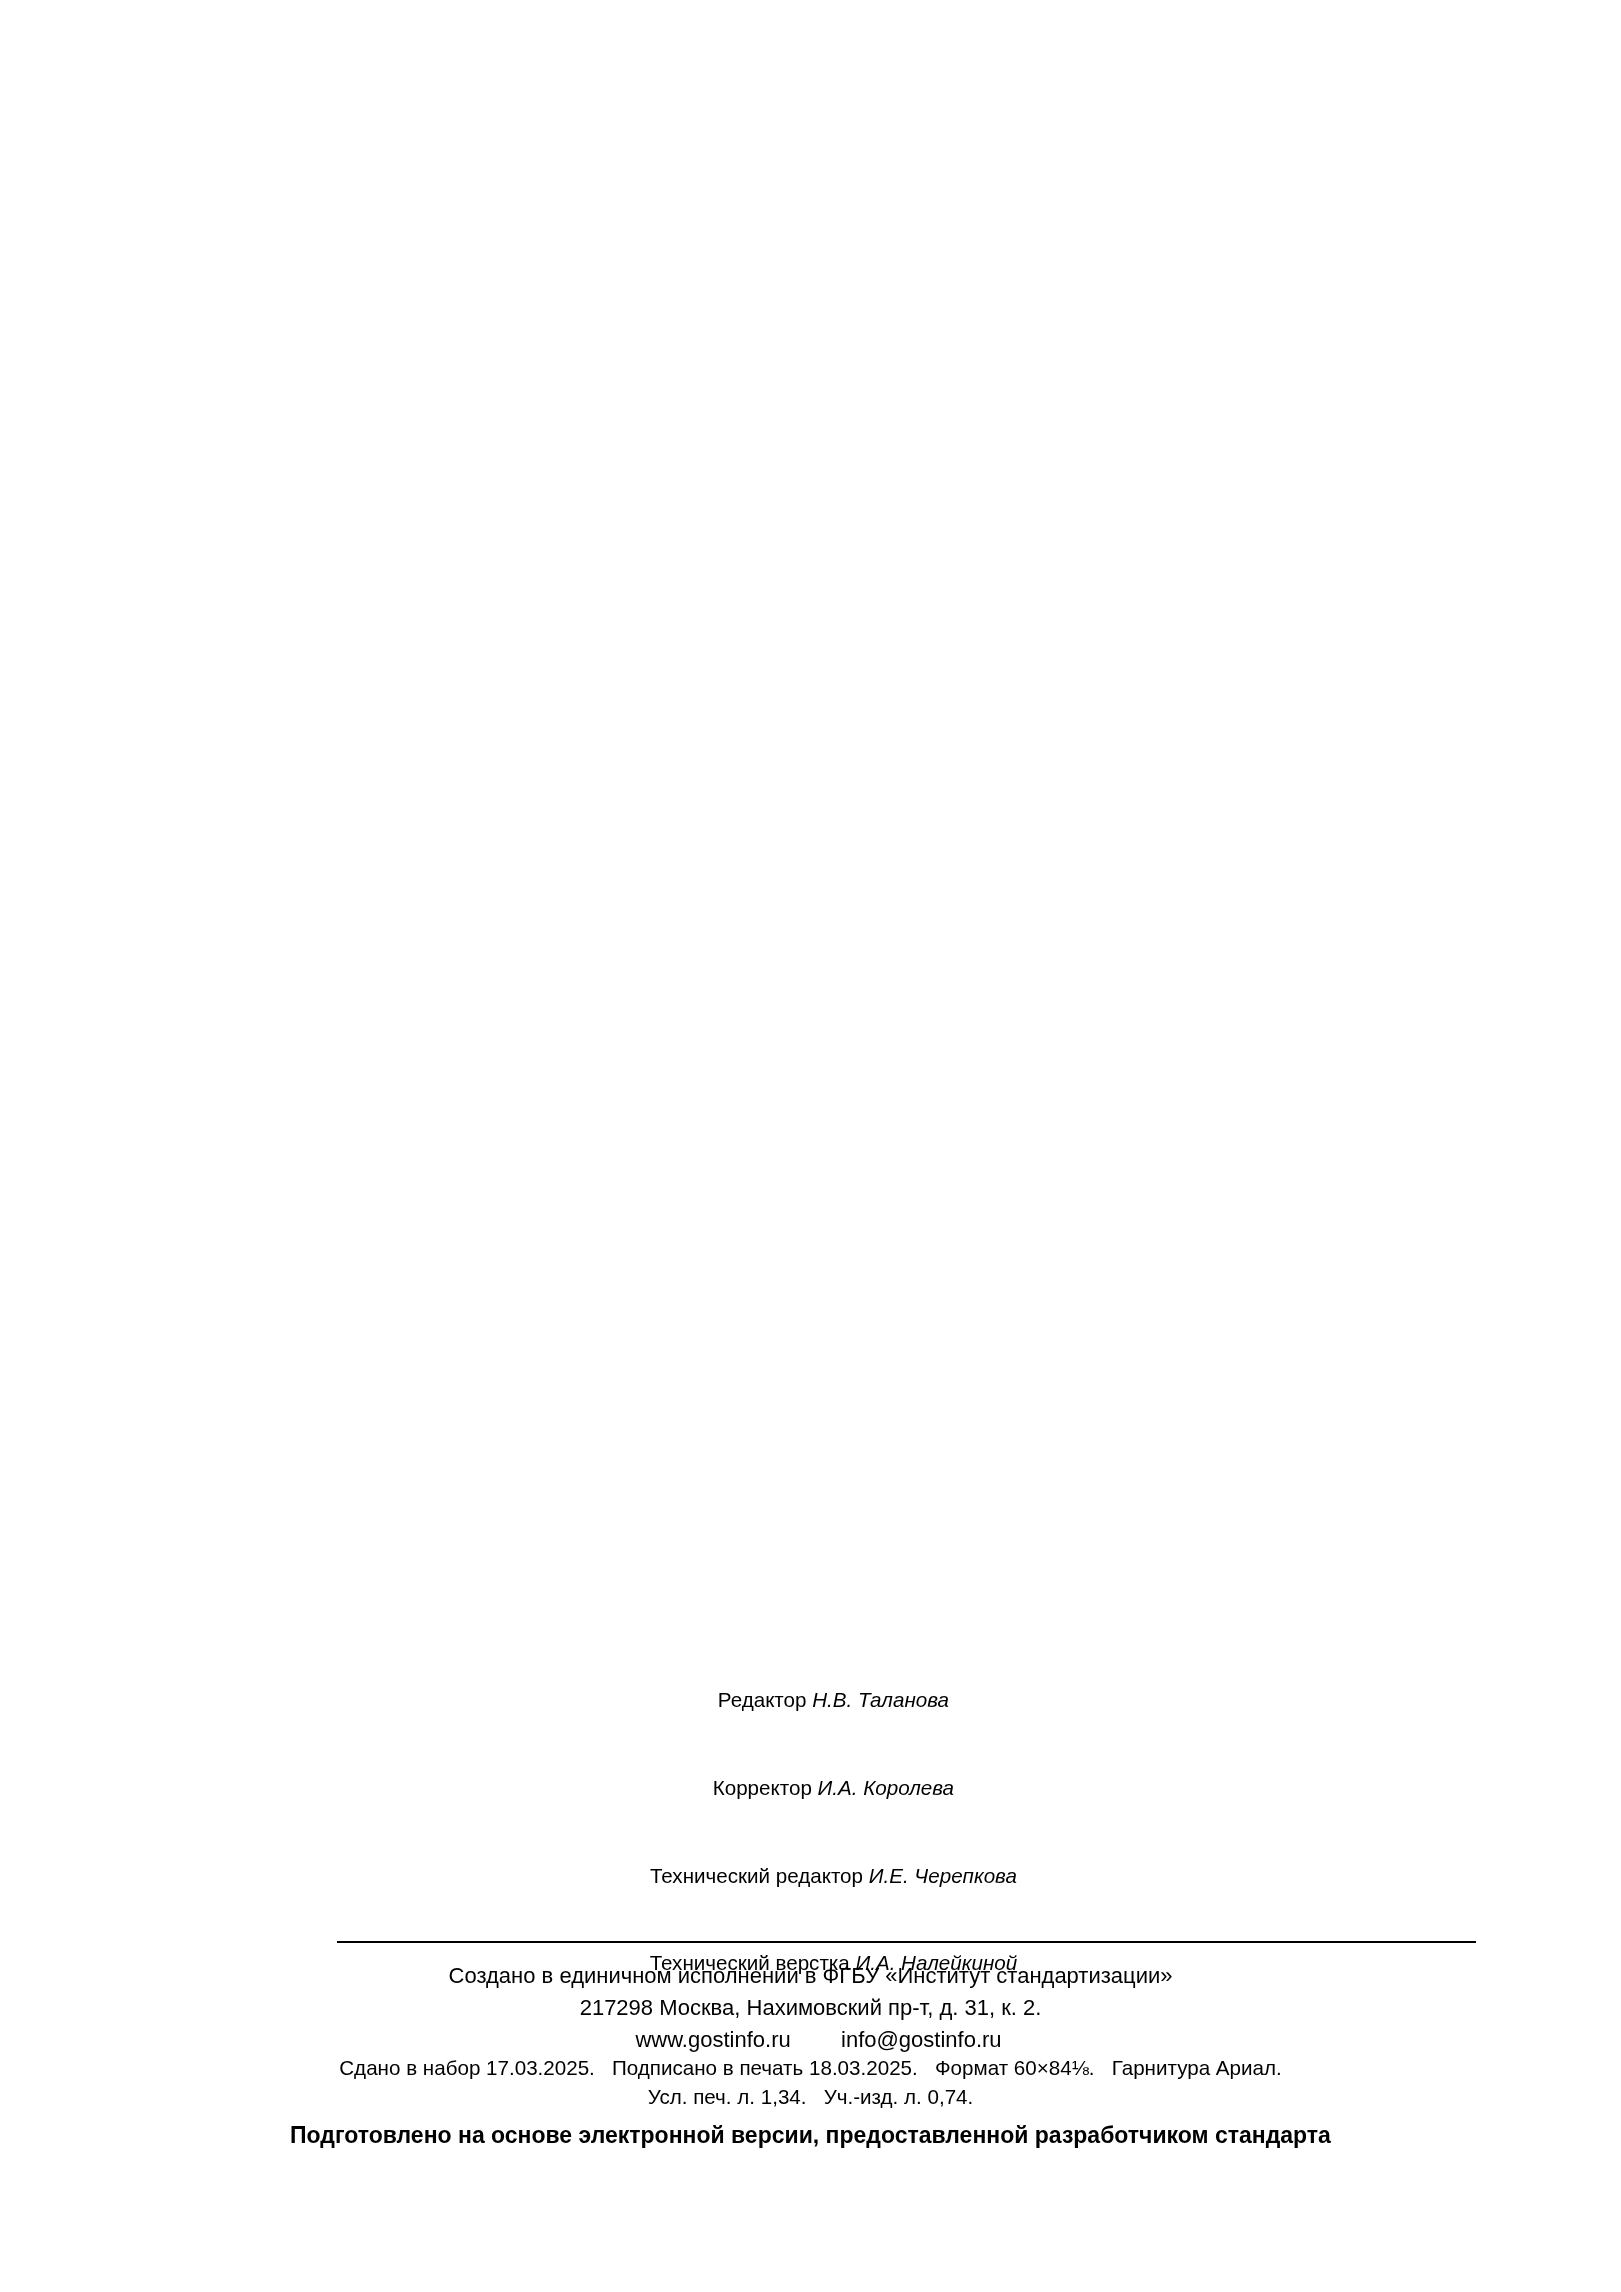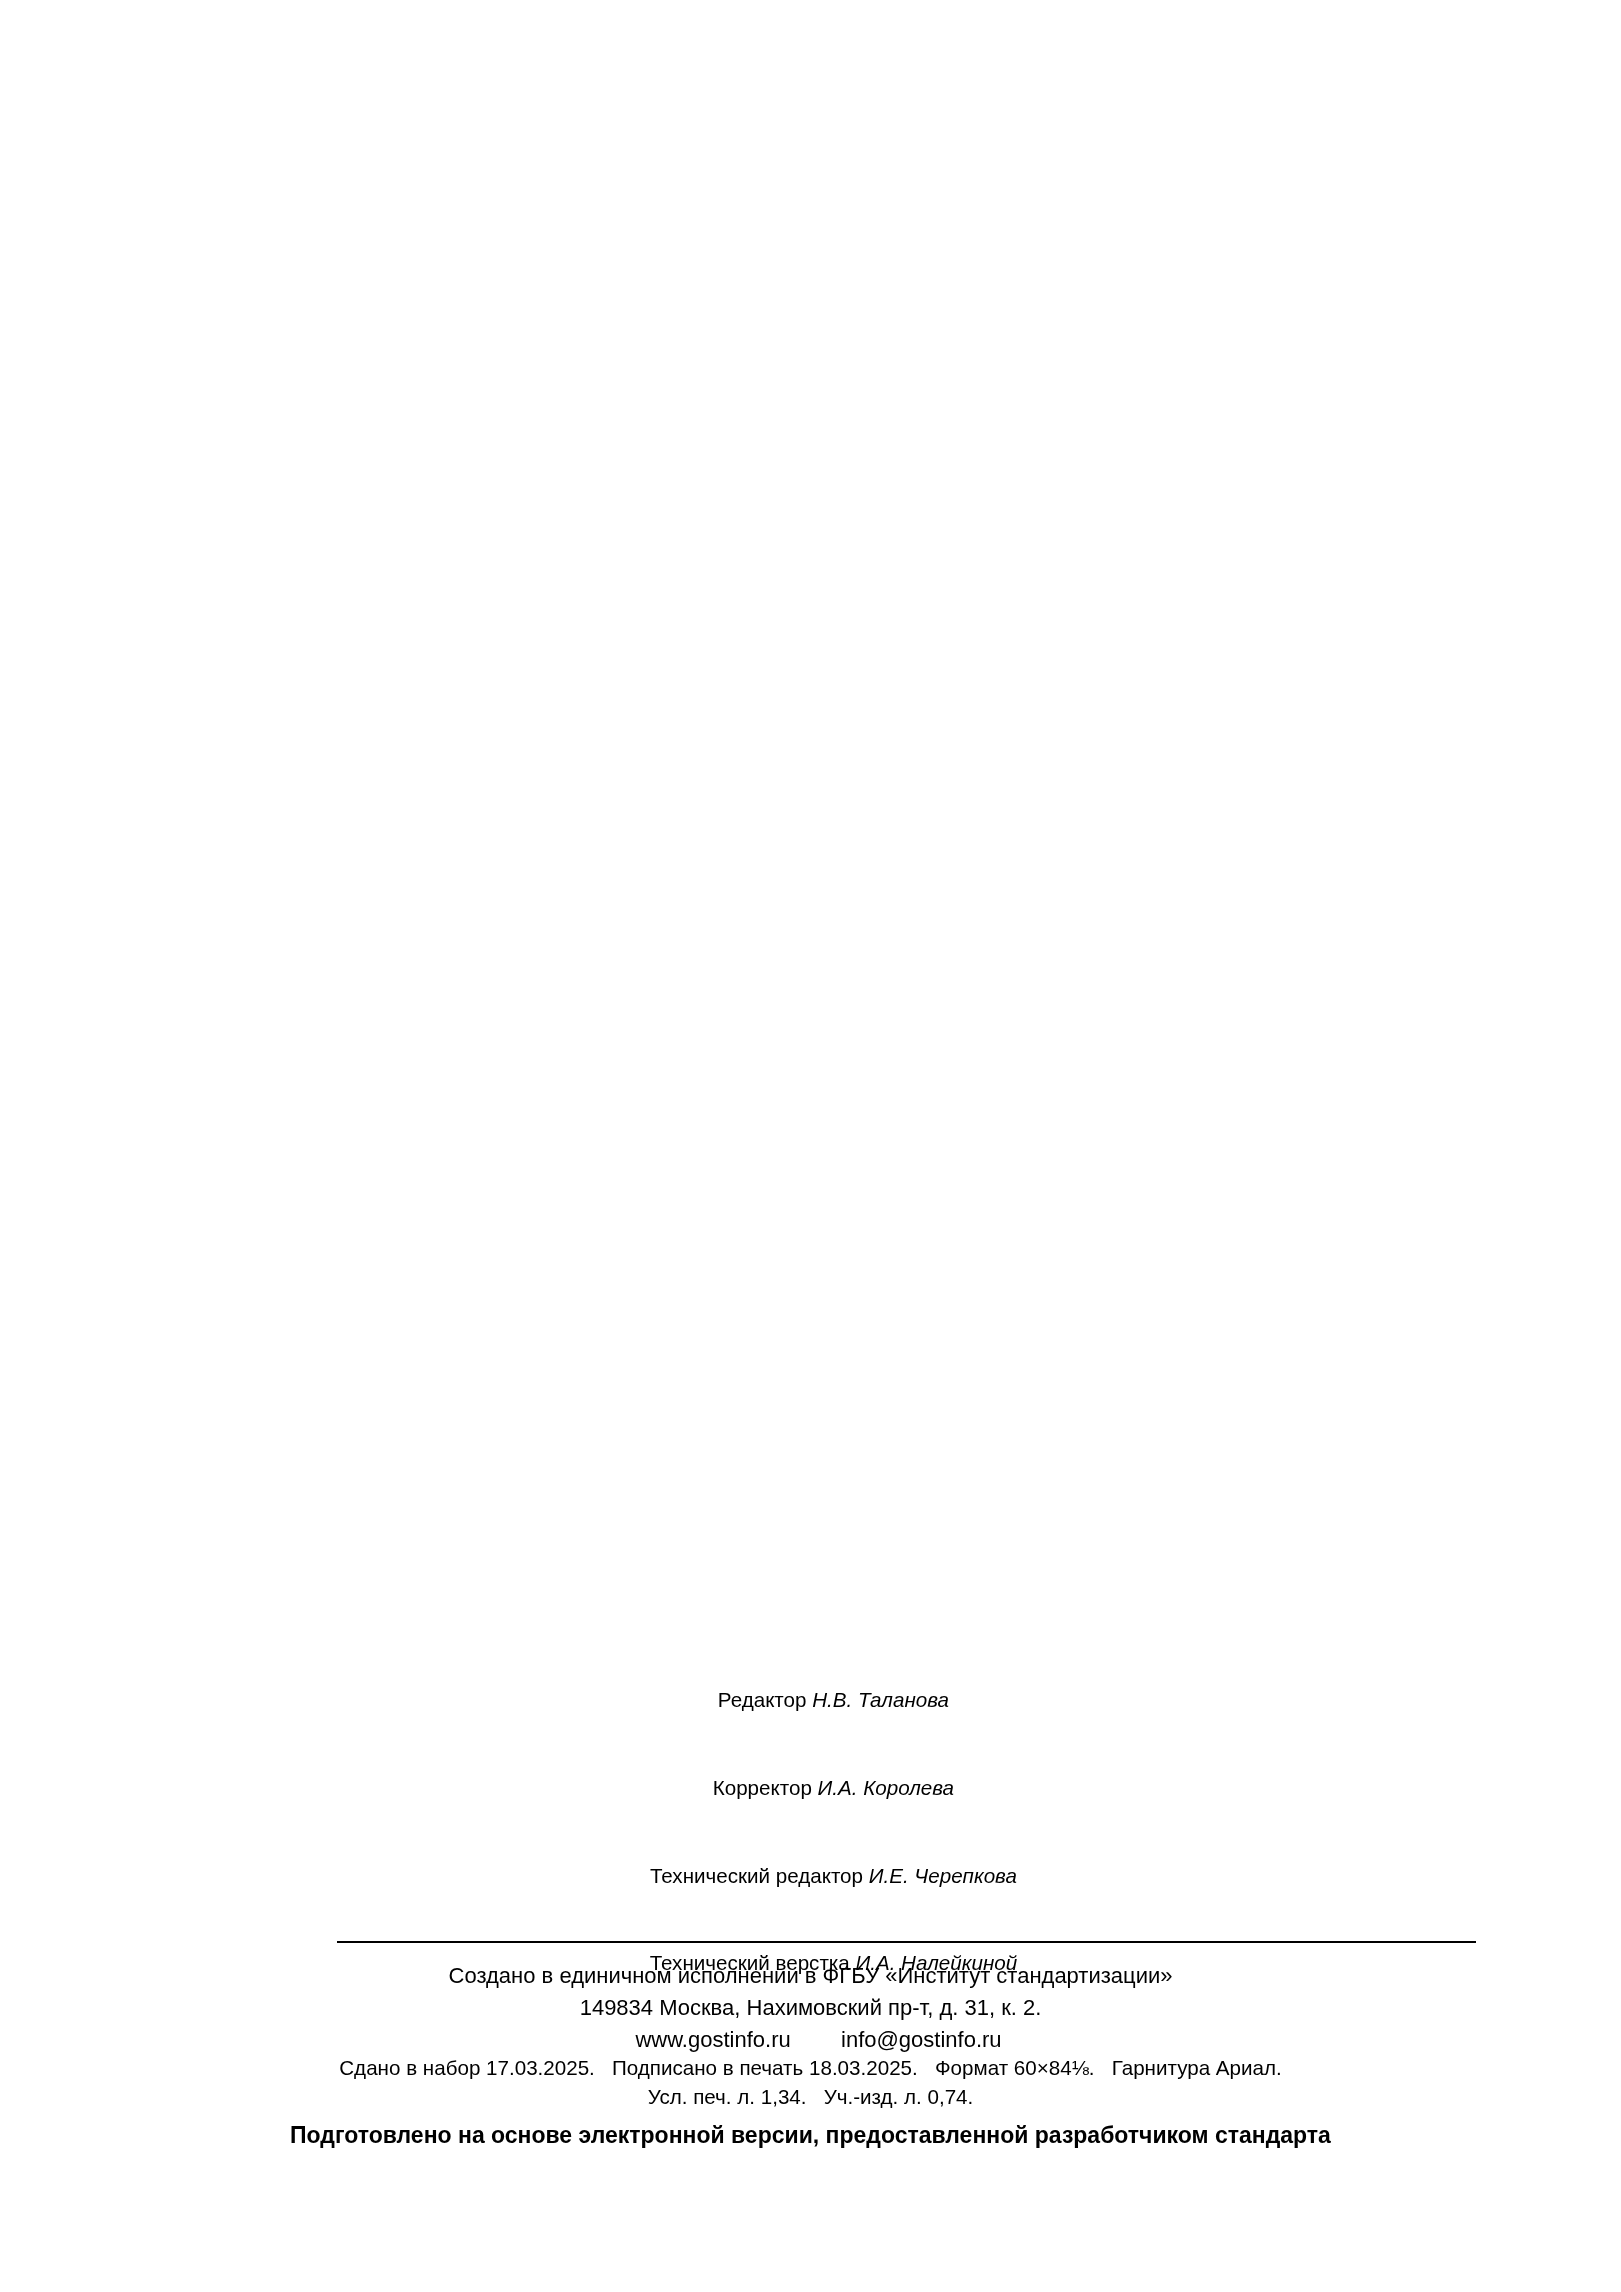--- a/index.html
+++ b/index.html
@@ -106,20 +106,20 @@
     </div>
 
     <div class="prepared-block">Подготовлено на основе электронной версии, предоставленной разработчиком стандарта</div>
 
   </div>
 
   <div class="rule"></div>
 
   <div class="footer-block">
     <div class="footer-line">Создано в единичном исполнении в ФГБУ «Институт стандартизации»</div>
-    <div class="footer-line">149834 Москва, Нахимовский пр-т, д. 31, к. 2.</div>
+    <div class="footer-line">217298 Москва, Нахимовский пр-т, д. 31, к. 2.</div>
     <div class="footer-contacts">
       <span>www.gostinfo.ru</span><span>&nbsp;&nbsp; </span><span>info@gostinfo.ru</span>
     </div>
   </div>
 
 </div>
 
 
 </body></html>

